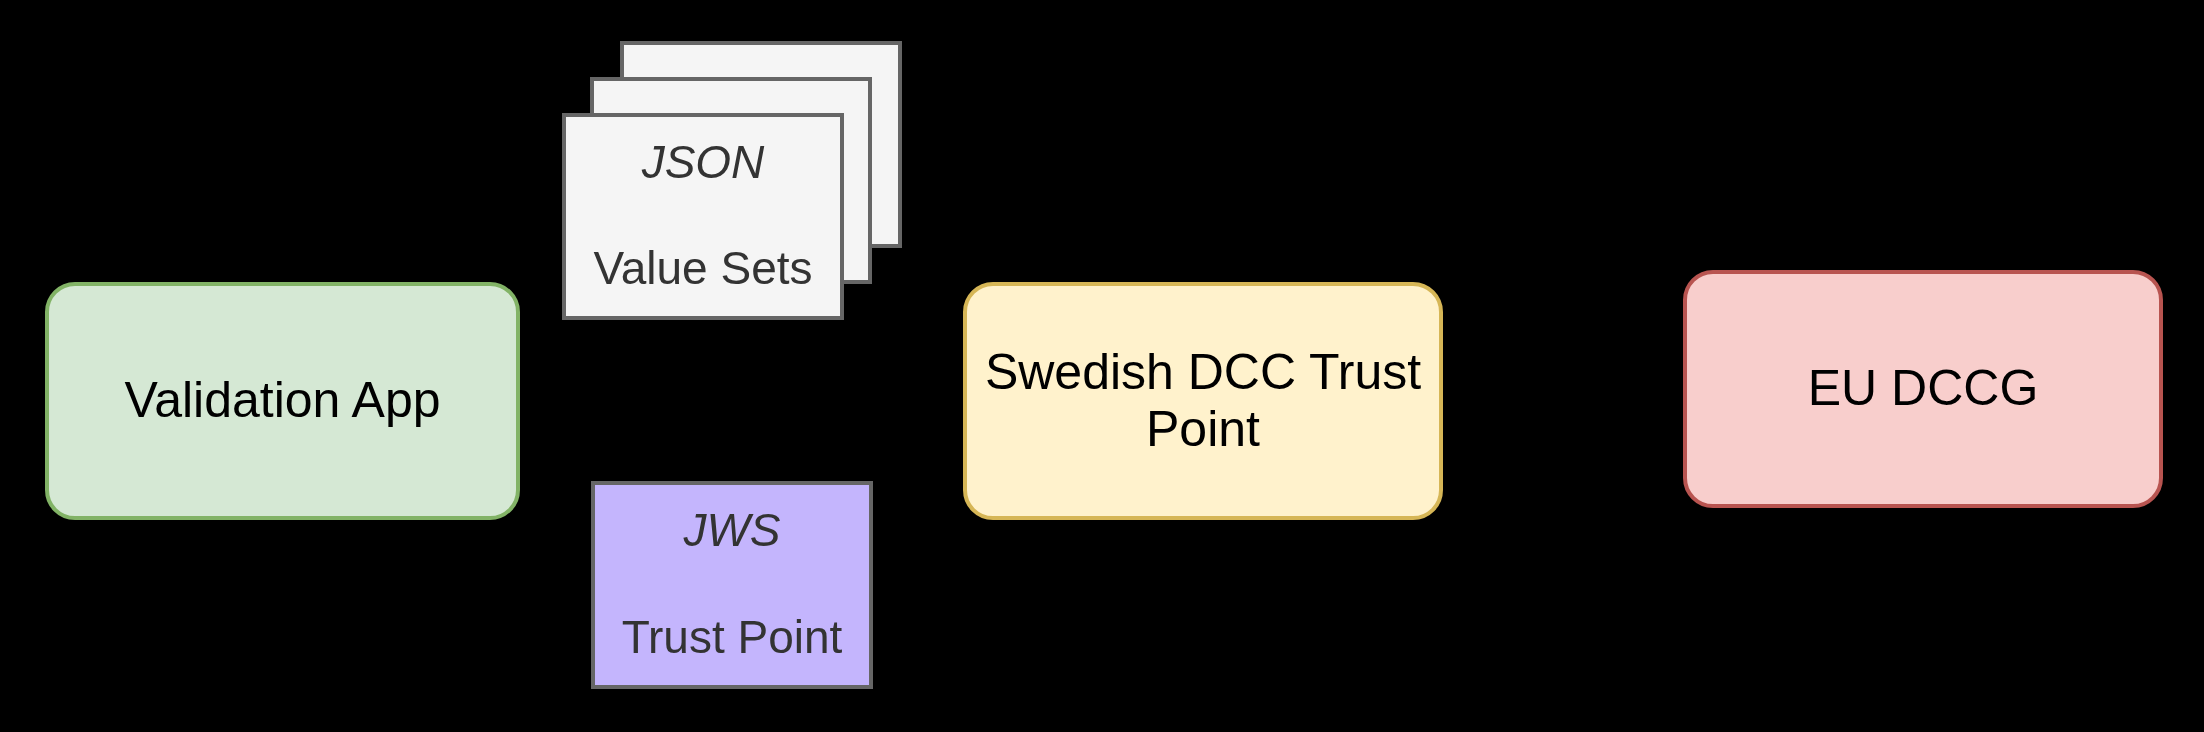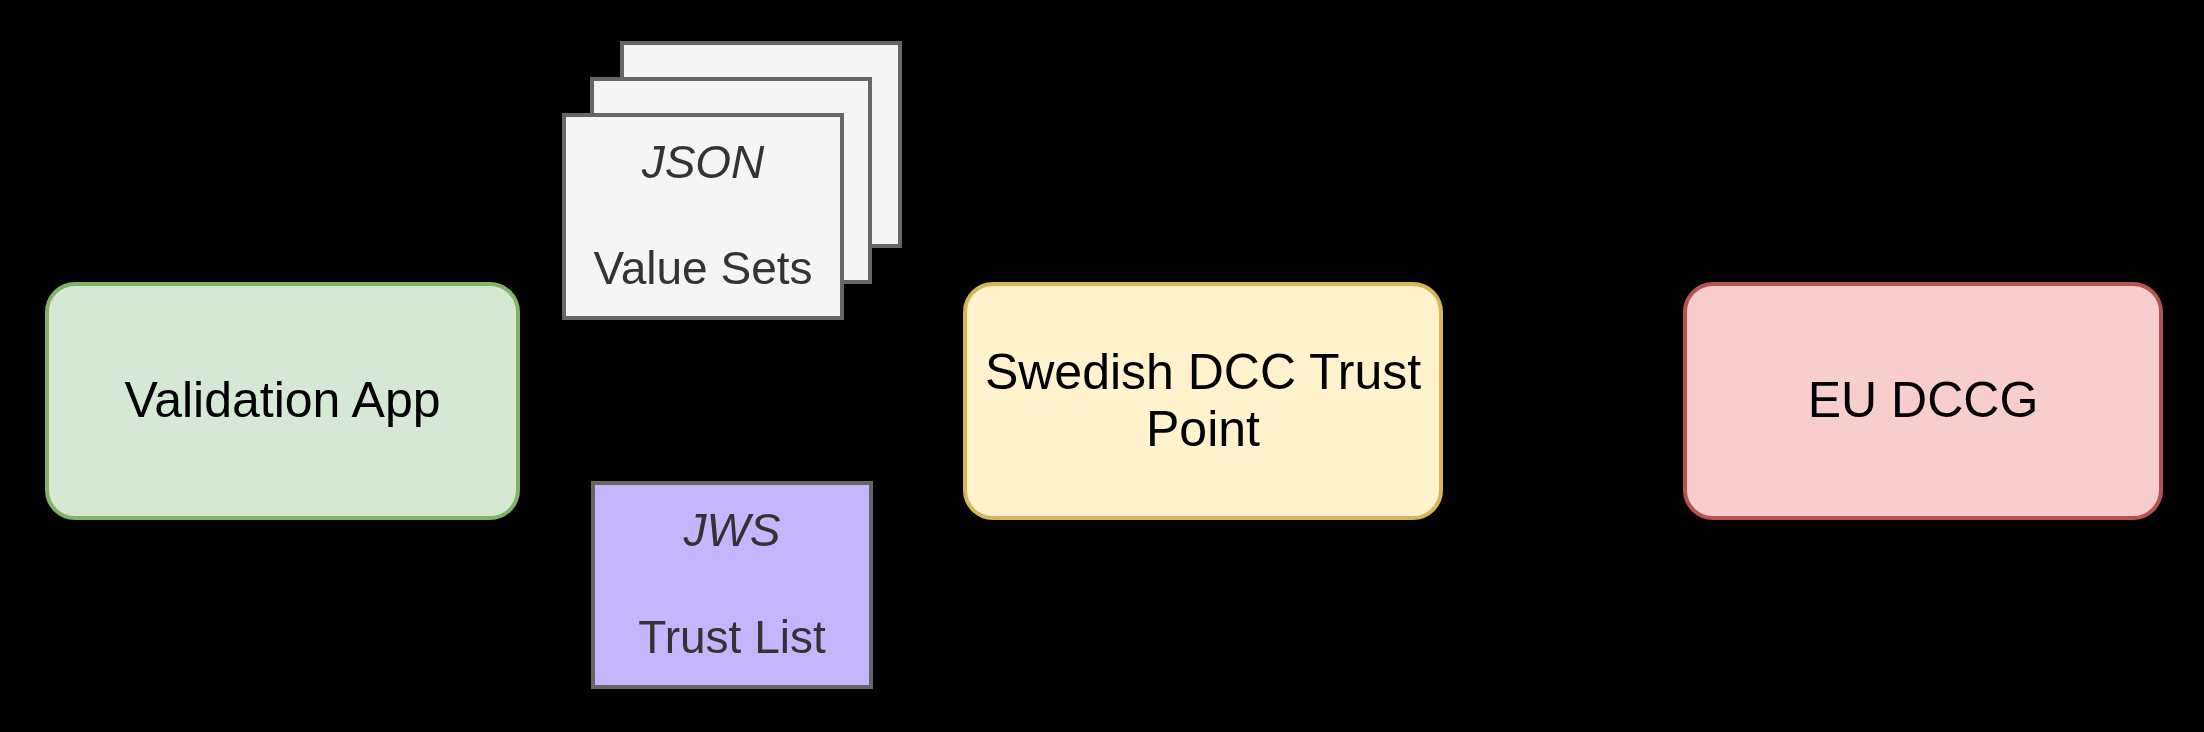--- a/index.html
+++ b/index.html
@@ -23,21 +23,21 @@
     display: flex;
     align-items: center;
     justify-content: center;
     text-align: center;
     font-size: 50px;
     line-height: 1.15;
     color: #000000;
   }
   .node-validation-app   { left: 45px;   top: 282px; width: 475px; height: 238px; }
   .node-swedish          { left: 963px;  top: 282px; width: 480px; height: 238px; padding: 9px 12px; }
-  .node-eu-dccg          { left: 1683px; top: 282px; width: 480px; height: 238px; }
+  .node-eu-dccg          { left: 1683px; top: 270px; width: 480px; height: 238px; }
 
   .stack {
     position: absolute;
     left: 562px;
     top: 41px;
     width: 340px;
     height: 279px;
   }
   .card {
     position: absolute;
@@ -93,21 +93,21 @@
     <div class="card card-back" style="background-color: rgb(245, 245, 245); border-color: rgb(102, 102, 102);"></div>
     <div class="card card-middle" style="background-color: rgb(245, 245, 245); border-color: rgb(102, 102, 102);"></div>
     <div class="card card-front" style="background-color: rgb(245, 245, 245); border-color: rgb(102, 102, 102); color: rgb(51, 51, 51);">
       <span class="fmt-label">JSON</span>
       <span class="card-title">Value Sets</span>
     </div>
   </div>
 
   <div class="card-single" style="background-color: #c4b5fd; border-color: rgb(102, 102, 102); color: rgb(51, 51, 51);">
     <span class="fmt-label">JWS</span>
-    <span class="card-title">Trust List</span>
+    <span class="card-title">Trust Point</span>
   </div>
 
   <div class="node node-swedish" style="background-color: rgb(255, 242, 204); border-color: rgb(214, 182, 86); color: rgb(0, 0, 0);">
     <span>Swedish DCC Trust Point</span>
   </div>
 
   <div class="node node-eu-dccg" style="background-color: rgb(248, 206, 204); border-color: rgb(184, 84, 80); color: rgb(0, 0, 0);">
     <span>EU DCCG</span>
   </div>
 

